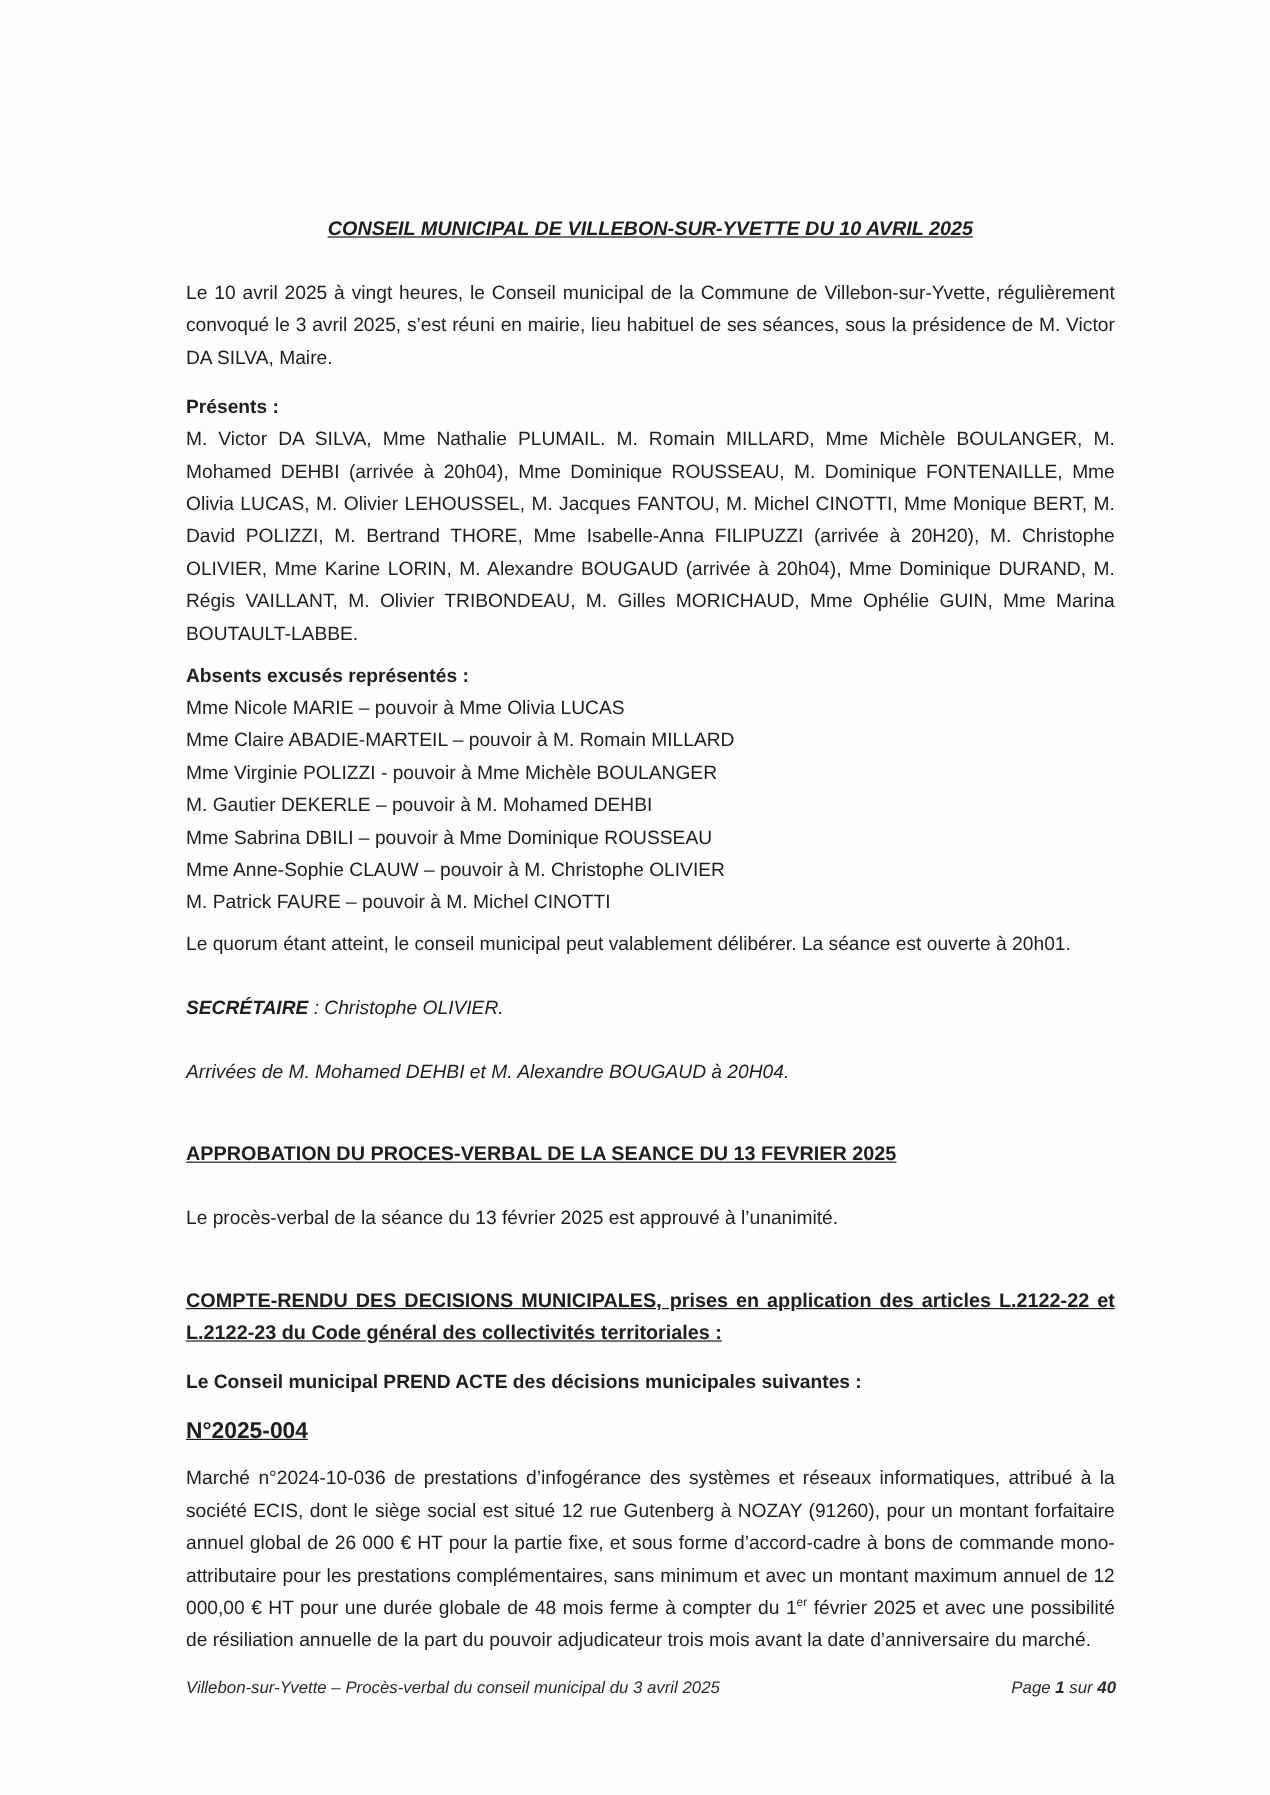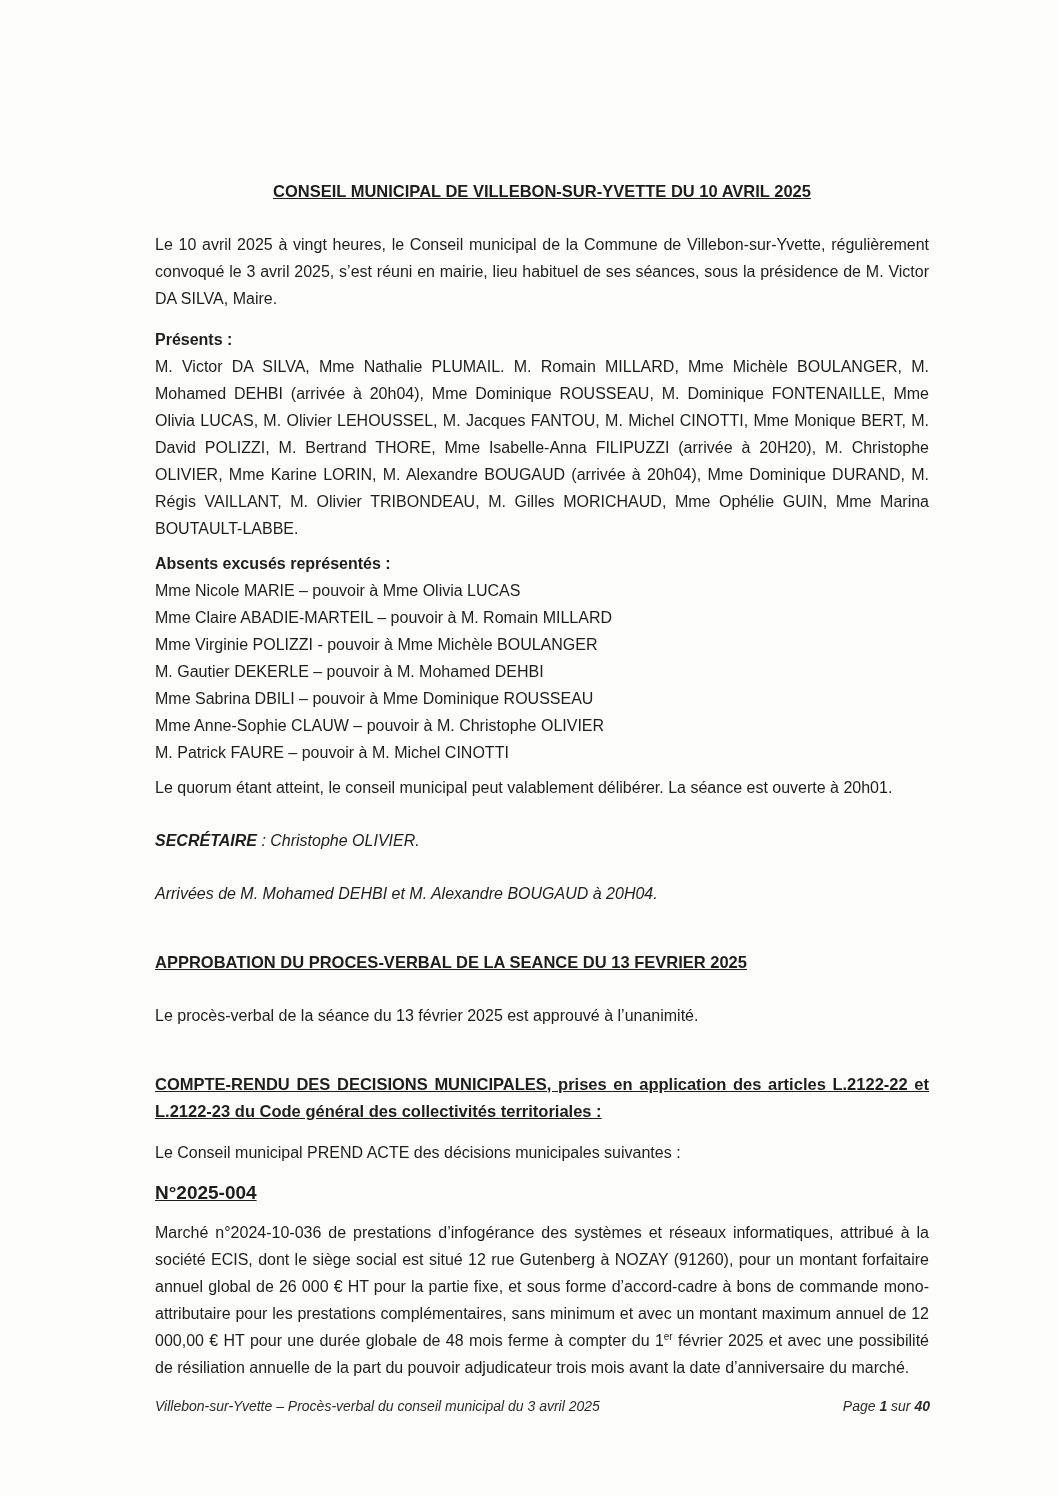--- a/index.html
+++ b/index.html
@@ -18,36 +18,37 @@
     width: 774px;
     font-size: 16px;
     line-height: 27px;
   }
   .title {
     padding-top: 178px;
     text-align: center;
     font-size: 16.5px;
     font-weight: bold;
     text-decoration: underline;
+    font-style: italic;
   }
   .para { margin-top: 26px; }
   .justify { text-align: justify; }
   .label { font-weight: bold; margin-top: 14px; }
   .tight { margin-top: 0; }
   .list { margin-top: 0; }
   .list p { margin: 0; }
   .quorum { margin-top: 8px; }
   .gap-md { margin-top: 26px; font-style: italic; }
   .heading {
     font-size: 16.5px;
     font-weight: bold;
     text-decoration: underline;
   }
   .heading.gap-xl { margin-top: 42px; }
-  .prend-acte { font-weight: normal; margin-top: 14px; }
+  .prend-acte { font-weight: bold; margin-top: 14px; }
   .decision-number {
     font-size: 19px;
     font-weight: bold;
     text-decoration: underline;
     margin-top: 13px;
     display: inline-block;
   }
   .decision-para { margin-top: 12px; }
   .b { font-weight: bold; }
   sup { font-size: 10px; line-height: 0; }

